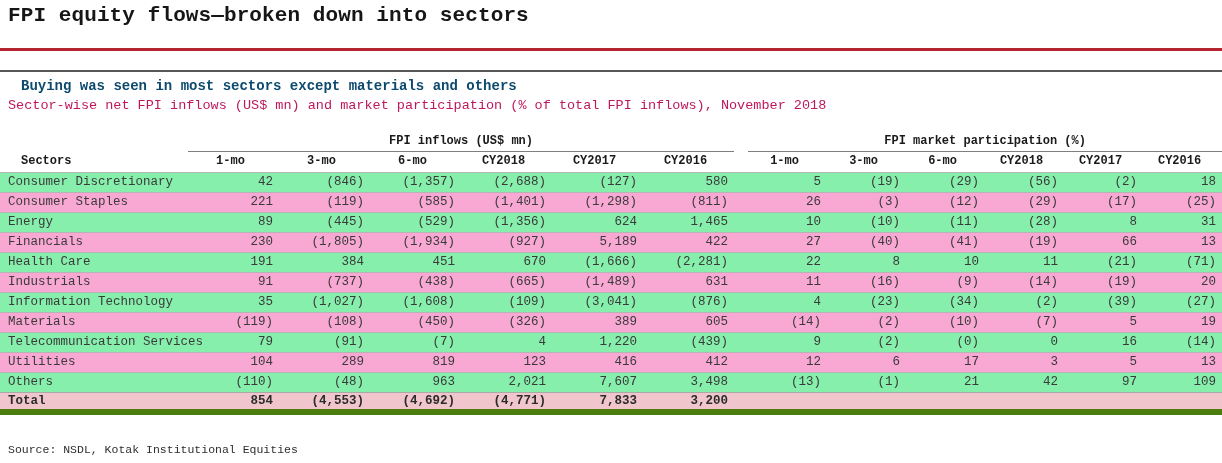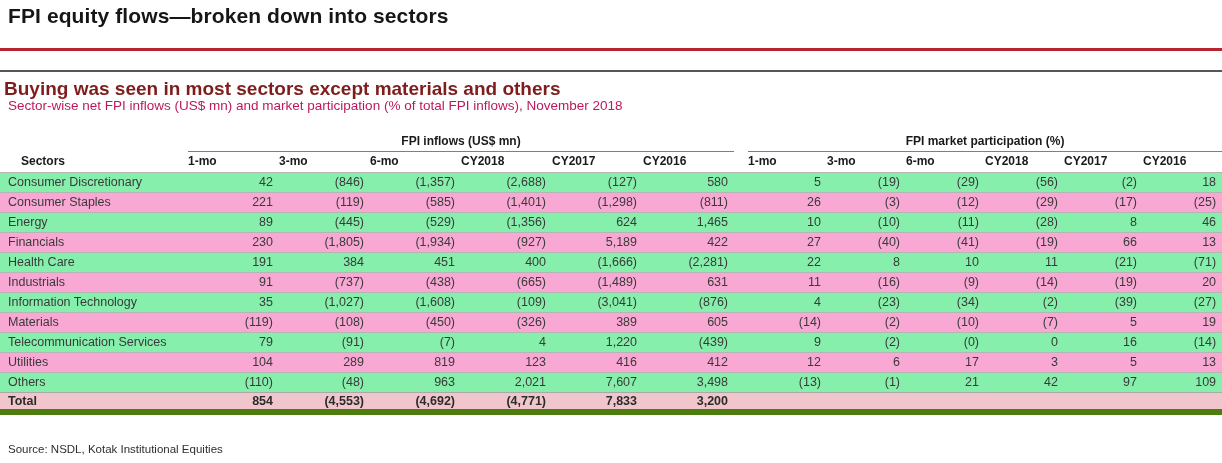--- a/index.html
+++ b/index.html
@@ -2,33 +2,33 @@
 <html><head>
 <meta charset="utf-8">
 <style>
   * { margin:0; padding:0; box-sizing:border-box; }
   body {
     font-family: "Liberation Sans", "DejaVu Sans", sans-serif;
     background:#fff;
     width:1222px; height:463px;
     overflow:hidden;
   }
-  .page { position:relative; width:1222px; height:463px; background:#fff; }
+  .page { position:relative; width:1222px; height:463px; background:#fff;font-family:Liberation Mono, monospace; }
 
   .page-title {
     position:absolute; top:4px; left:8px;
     font-size:21px; font-weight:bold; color:#161616;
     letter-spacing:0.1px;
   }
   .rule-red  { position:absolute; top:48px; left:0; width:1222px; height:3px; background:#b4252f; }
   .rule-gray { position:absolute; top:70px; left:0; width:1222px; height:2px; background:#57575a; }
 
   .exhibit-title {
-    position:absolute; top:78px; left:4px;
-    font-size:19px; font-weight:bold; color:#7f1d1d;
+    position:absolute; top:78px; left:21px;
+    font-size:14px; font-weight:bold; color:#0c4a6e;
   }
   .exhibit-desc {
     position:absolute; top:98px; left:8px;
     font-size:13.5px; color:#be185d;
   }
 
   .table-wrap { position:absolute; top:131px; left:0; width:1222px; }
   table {
     border-collapse:collapse; table-layout:fixed;
     width:1222px; font-size:12.5px; color:#3a3a3a;
@@ -40,21 +40,21 @@
 
   tr.group-row th {
     font-size:12px; font-weight:bold; color:#1a1a1a;
     text-align:center; height:20px; vertical-align:bottom;
     padding-bottom:3px;
   }
   tr.group-row th.with-line { border-bottom:1px solid #7f7f7f; }
 
   tr.header-row th {
     font-size:12px; font-weight:bold; color:#1a1a1a;
-    text-align:left; height:21px; vertical-align:middle;
+    text-align:center; height:21px; vertical-align:middle;
     padding:0 6px 1px 0; white-space:nowrap;
   }
   tr.header-row th.sector-h { text-align:left; padding-left:21px; }
 
   tbody td {
     height:20px; text-align:right; padding:0 6px 0 0;
     border-top:1px solid #b5b5b5; white-space:nowrap;
     vertical-align:middle;
   }
   tbody td.sector { text-align:left; padding-left:8px; }
@@ -160,21 +160,21 @@
             <td>(529)</td>
             <td>(1,356)</td>
             <td>624</td>
             <td>1,465</td>
             <td></td>
             <td>10</td>
             <td>(10)</td>
             <td>(11)</td>
             <td>(28)</td>
             <td>8</td>
-            <td>46</td>
+            <td>31</td>
           </tr>
           <tr class="even">
             <td class="sector">Financials</td>
             <td>230</td>
             <td>(1,805)</td>
             <td>(1,934)</td>
             <td>(927)</td>
             <td>5,189</td>
             <td>422</td>
             <td></td>
@@ -183,21 +183,21 @@
             <td>(41)</td>
             <td>(19)</td>
             <td>66</td>
             <td>13</td>
           </tr>
           <tr class="odd">
             <td class="sector">Health Care</td>
             <td>191</td>
             <td>384</td>
             <td>451</td>
-            <td>400</td>
+            <td>670</td>
             <td>(1,666)</td>
             <td>(2,281)</td>
             <td></td>
             <td>22</td>
             <td>8</td>
             <td>10</td>
             <td>11</td>
             <td>(21)</td>
             <td>(71)</td>
           </tr>

